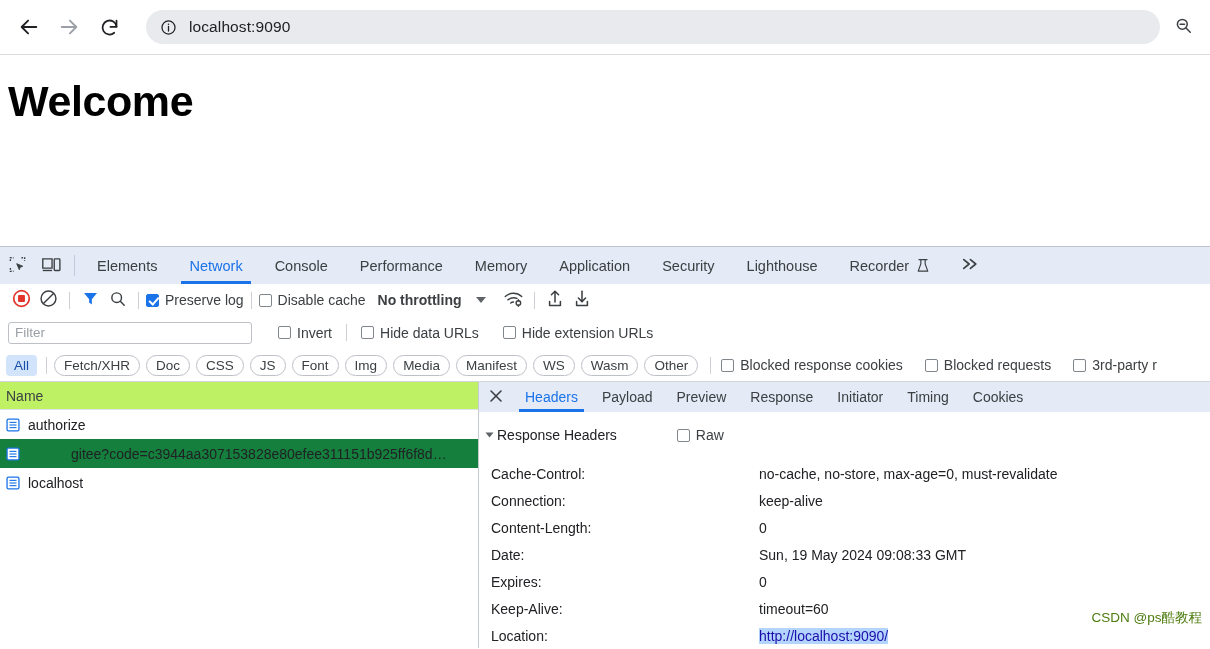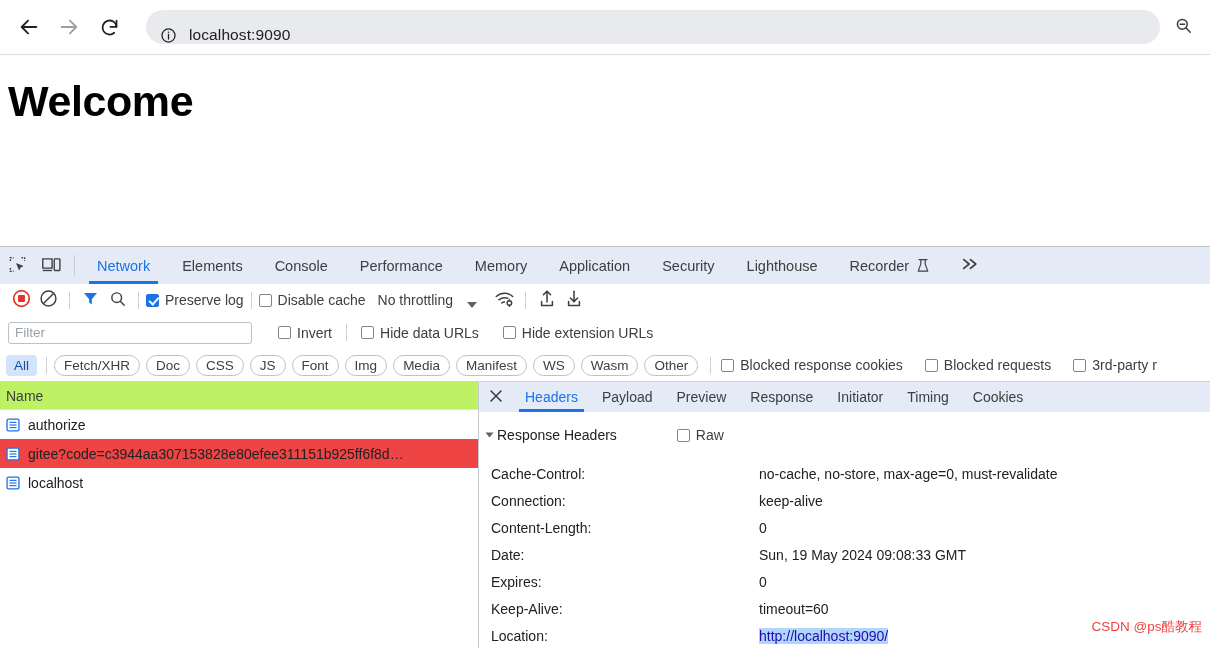--- a/index.html
+++ b/index.html
@@ -32,21 +32,21 @@
   }
   .nav-btn svg { display: block; }
   #omnibox {
     flex: 1 1 auto;
     height: 34px;
     margin-left: 14px;
     margin-right: 8px;
     background: #e8eaed;
     border-radius: 17px;
     display: flex;
-    align-items: flex-end;
+    align-items: center;
     padding: 0 14px;
     cursor: text;
   }
   #omnibox .info-icon { flex: 0 0 auto; margin-right: 12px; display:flex; }
   #omnibox .url-text {
     font-size: 15.5px;
     color: #202124;
     letter-spacing: 0.1px;
     white-space: nowrap;
     overflow: hidden;
@@ -170,24 +170,25 @@
     content: "";
     position: absolute;
     left: 3.5px; top: 0.5px;
     width: 4px; height: 8px;
     border: solid #ffffff;
     border-width: 0 2px 2px 0;
     transform: rotate(42deg);
   }
   .cb-label { margin-left: 6px; font-size: 14px; color: #3c4043; white-space: nowrap; }
   .throttle-select {
-    display: flex; align-items: flex-end;
+    display: flex; align-items: center;
     margin-left: 2px;
     cursor: pointer;
     flex: 0 0 auto;
+    font-weight: bold;
   }
   .throttle-select .val { font-size: 14px; color: #3c4043; white-space: nowrap; }
   .throttle-select .caret {
     margin-left: 14px;
     width: 0; height: 0;
     border-left: 5px solid transparent;
     border-right: 5px solid transparent;
     border-top: 6px solid #5f6368;
   }
 
@@ -277,21 +278,21 @@
     height: 29px;
     display: flex;
     align-items: center;
     padding-left: 6px;
     font-size: 14px;
     color: #202124;
     cursor: pointer;
     overflow: hidden;
     white-space: nowrap;
   }
-  .req-row.selected { background: #ef4444; }
+  .req-row.selected { background: #15803d; gap: 43px; }
   .req-row .doc-icon { flex: 0 0 auto; margin-right: 8px; display: flex; }
   .req-row .req-name {
     overflow: hidden;
     text-overflow: ellipsis;
     white-space: nowrap;
   }
 
   #detail-pane {
     flex: 1 1 auto;
     display: flex;
@@ -375,23 +376,23 @@
     white-space: nowrap;
     overflow: hidden;
   }
   .hdr-val.selected-text {
     background: #b3d4fd;
     color: #1a0dab;
   }
   #watermark {
     position: absolute;
     right: 8px;
-    bottom: 12px;
+    bottom: 21px;
     font-size: 13.5px;
-    color: #ef4444;
+    color: #4d7c0f;
     white-space: nowrap;
     pointer-events: none;
   }
 </style>
 </head>
 <body>
 
 <div id="browser-toolbar">
   <div class="nav-btn">
     <span>
@@ -461,25 +462,25 @@
       <span>
         <svg width="21" height="19" viewBox="0 0 26 22" fill="none" stroke="#3c4043" stroke-width="1.7">
           <path d="M2.2 4h11.5v11.5H2.2z"></path>
           <line x1="2.2" y1="18.4" x2="13.7" y2="18.4"></line>
           <rect x="16.4" y="4" width="7" height="14.4" rx="1"></rect>
         </svg>
       </span>
     </div>
     <div class="tab-sep"></div>
 
+    <div class="dt-tab">
+      <span>Elements</span>
+    </div>
     <div class="dt-tab active">
       <span>Network</span>
-    </div>
-    <div class="dt-tab">
-      <span>Elements</span>
     </div>
     <div class="dt-tab">
       <span>Console</span>
     </div>
     <div class="dt-tab">
       <span>Performance</span>
     </div>
     <div class="dt-tab">
       <span>Memory</span>
     </div>

